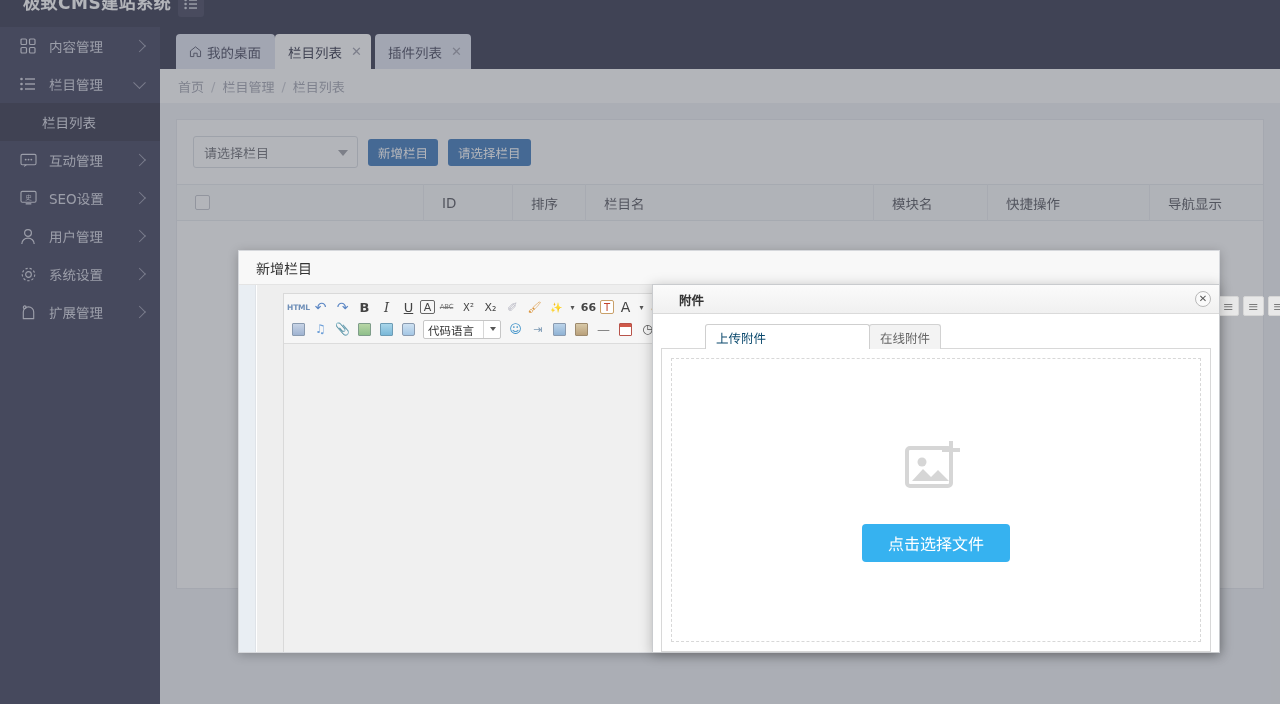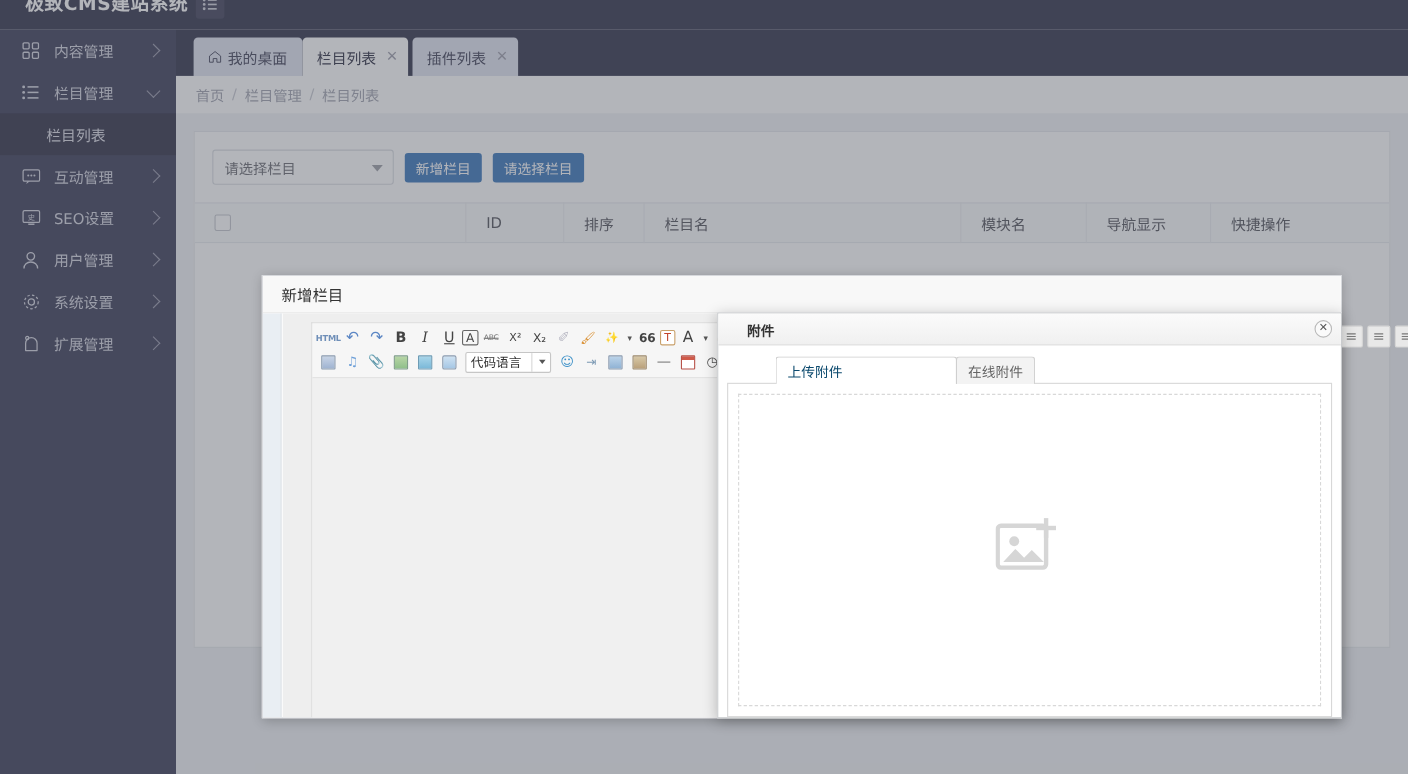--- a/index.html
+++ b/index.html
@@ -152,21 +152,21 @@
   .erow { display: flex; align-items: center; gap: 1px; height: 20px; }
   .erow + .erow { margin-top: 2px; }
   .ebtn {
     width: 21px; height: 20px; display: flex; align-items: center;
     justify-content: center; font-size: 12px; color: #444; cursor: pointer;
     border-radius: 2px; flex: none;
   }
   .ebtn.txt { font-size: 7.5px; font-weight: 700; color: #6f8fb8; letter-spacing: -.2px; }
   .esel {
     height: 19px; min-width: 78px; border: 1px solid #c6c6c6; background: #fff;
-    font-size: 11.5px; color: #333; display: flex; align-items: center;
+    font-size: 11.5px; color: #333; display: flex; align-items: flex-end;
     padding: 0 4px; position: relative; margin: 0 3px; border-radius: 2px;
   }
   .esel .ecaret {
     margin-left: auto; padding-left: 6px; border-left: 1px solid #d7d7d7;
     height: 17px; display: flex; align-items: center;
   }
   .esel .ecaret i {
     border-left: 3.5px solid transparent; border-right: 3.5px solid transparent;
     border-top: 4.5px solid #555; display: block;
   }
@@ -376,22 +376,22 @@
       </div>
 
       <div class="thead">
         <div class="th" style="width:247px">
           <span class="chk"></span>
         </div>
         <div class="th" style="width:89px">ID</div>
         <div class="th" style="width:73px">排序</div>
         <div class="th" style="width:288px">栏目名</div>
         <div class="th" style="width:114px">模块名</div>
+        <div class="th" style="flex:1">快捷操作</div>
         <div class="th" style="width:113px">导航显示</div>
-        <div class="th" style="flex:1">快捷操作</div>
       </div>
       <div></div>
     </div>
   </div>
 
   <div class="dim"></div>
 
   <div class="modal">
     <div class="modal-head">
       <span>新增栏目</span>
@@ -493,18 +493,19 @@
         <div class="dropzone">
           <span>
             <svg width="62" height="58" viewBox="0 0 62 58">
               <rect x="2" y="9" width="44" height="38" rx="3" fill="none" stroke="#d6d6d6" stroke-width="4"></rect>
               <circle cx="17" cy="23" r="4.5" fill="#d6d6d6"></circle>
               <path d="M7 42l11-12 8 8 7-7 11 11z" fill="#d6d6d6"></path>
               <rect x="44" y="2" width="4" height="18" fill="#d6d6d6"></rect>
               <rect x="37" y="9" width="18" height="4" fill="#d6d6d6"></rect>
             </svg>
           </span>
+          <button class="btn-upload">点击选择文件</button>
         </div>
       </div>
     </div>
   </div>
 
 </div>
 
 </body></html>

